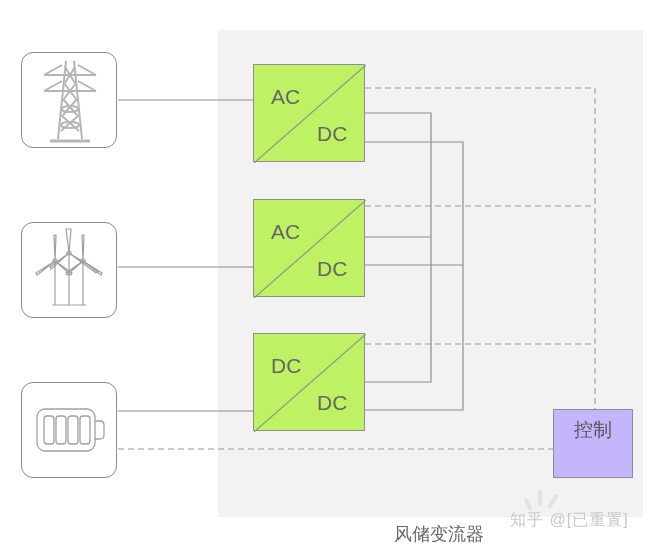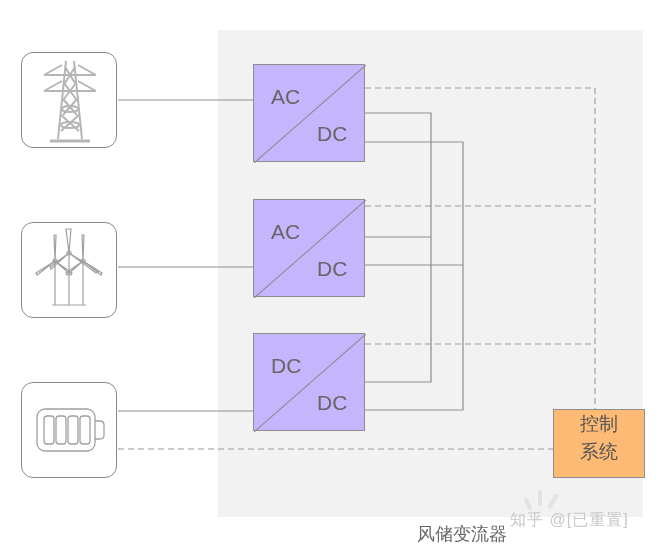--- a/index.html
+++ b/index.html
@@ -4,28 +4,28 @@
 <style>
   html, body { margin: 0; padding: 0; background: #ffffff; }
   body { width: 664px; height: 554px; position: relative; overflow: hidden;
          font-family: "Liberation Sans", "DejaVu Sans", sans-serif; }
   .panel { position: absolute; left: 218px; top: 30px; width: 425px; height: 487px; background: #f2f2f2; }
   svg.wires { position: absolute; left: 0; top: 0; }
   .icon-box { position: absolute; left: 21px; width: 96px; height: 96px; border: 1.3px solid #8a8a8a;
               border-radius: 12px; background: #fff; box-sizing: border-box; }
   .icon-box svg { position: absolute; left: 0; top: 0; }
   .conv { position: absolute; left: 253px; width: 112px; height: 98px; border: 1.3px solid #8e8e8e;
-          box-sizing: border-box; background: #c4b5fd; }
+          box-sizing: border-box; background: #bef264; }
   .conv svg { position: absolute; left: 0; top: 0; }
   .conv .in { position: absolute; left: 17px; top: 20px; font-size: 21px; color: #666; }
   .conv .out { position: absolute; left: 63px; top: 57px; font-size: 21px; color: #666; }
-  .ctrl { position: absolute; left: 553px; top: 409px; width: 92px; height: 69px; border: 1.3px solid #8e8e8e;
-          box-sizing: border-box; background: #fdba74; color: #555; font-size: 19px; text-align: center;
-          line-height: 28px; }
-  .caption { position: absolute; left: 394px; top: 522px; font-size: 18px; color: #666; margin-left: 23px; }
+  .ctrl { position: absolute; left: 553px; top: 409px; width: 80px; height: 69px; border: 1.3px solid #8e8e8e;
+          box-sizing: border-box; background: #c4b5fd; color: #555; font-size: 19px; text-align: center;
+          line-height: 28px; padding-top: 6px; }
+  .caption { position: absolute; left: 394px; top: 522px; font-size: 18px; color: #666; }
   .watermark { position: absolute; left: 510px; top: 510px; font-size: 16px; color: #c8c8c8; letter-spacing: 1px; }
   .wm-sun { position: absolute; left: 522px; top: 486px; }
 </style>
 </head>
 <body>
 
 <div class="panel"></div>
 
 <svg class="wires" width="664" height="554">
 
@@ -125,21 +125,20 @@
 <div class="conv" style="top:333px;">
   <svg width="112" height="98">
       <line x1="0" y1="98" x2="112" y2="0" stroke="#8e8e8e" stroke-width="1.1"></line>
     </svg>
   <span class="in">DC</span>
   <span class="out">DC</span>
 </div>
 
 <div class="ctrl">
   <div>控制</div>
-  <div>系统</div>
 </div>
 
 <div class="caption">风储变流器</div>
 <svg class="wm-sun" width="40" height="26">
   <g stroke="#e2e2e2" stroke-width="4" stroke-linecap="round">
     <line x1="8" y1="22" x2="4" y2="14"></line>
       <line x1="18" y1="18" x2="18" y2="6"></line>
       <line x1="28" y1="20" x2="34" y2="10"></line>
   </g>
 </svg>

